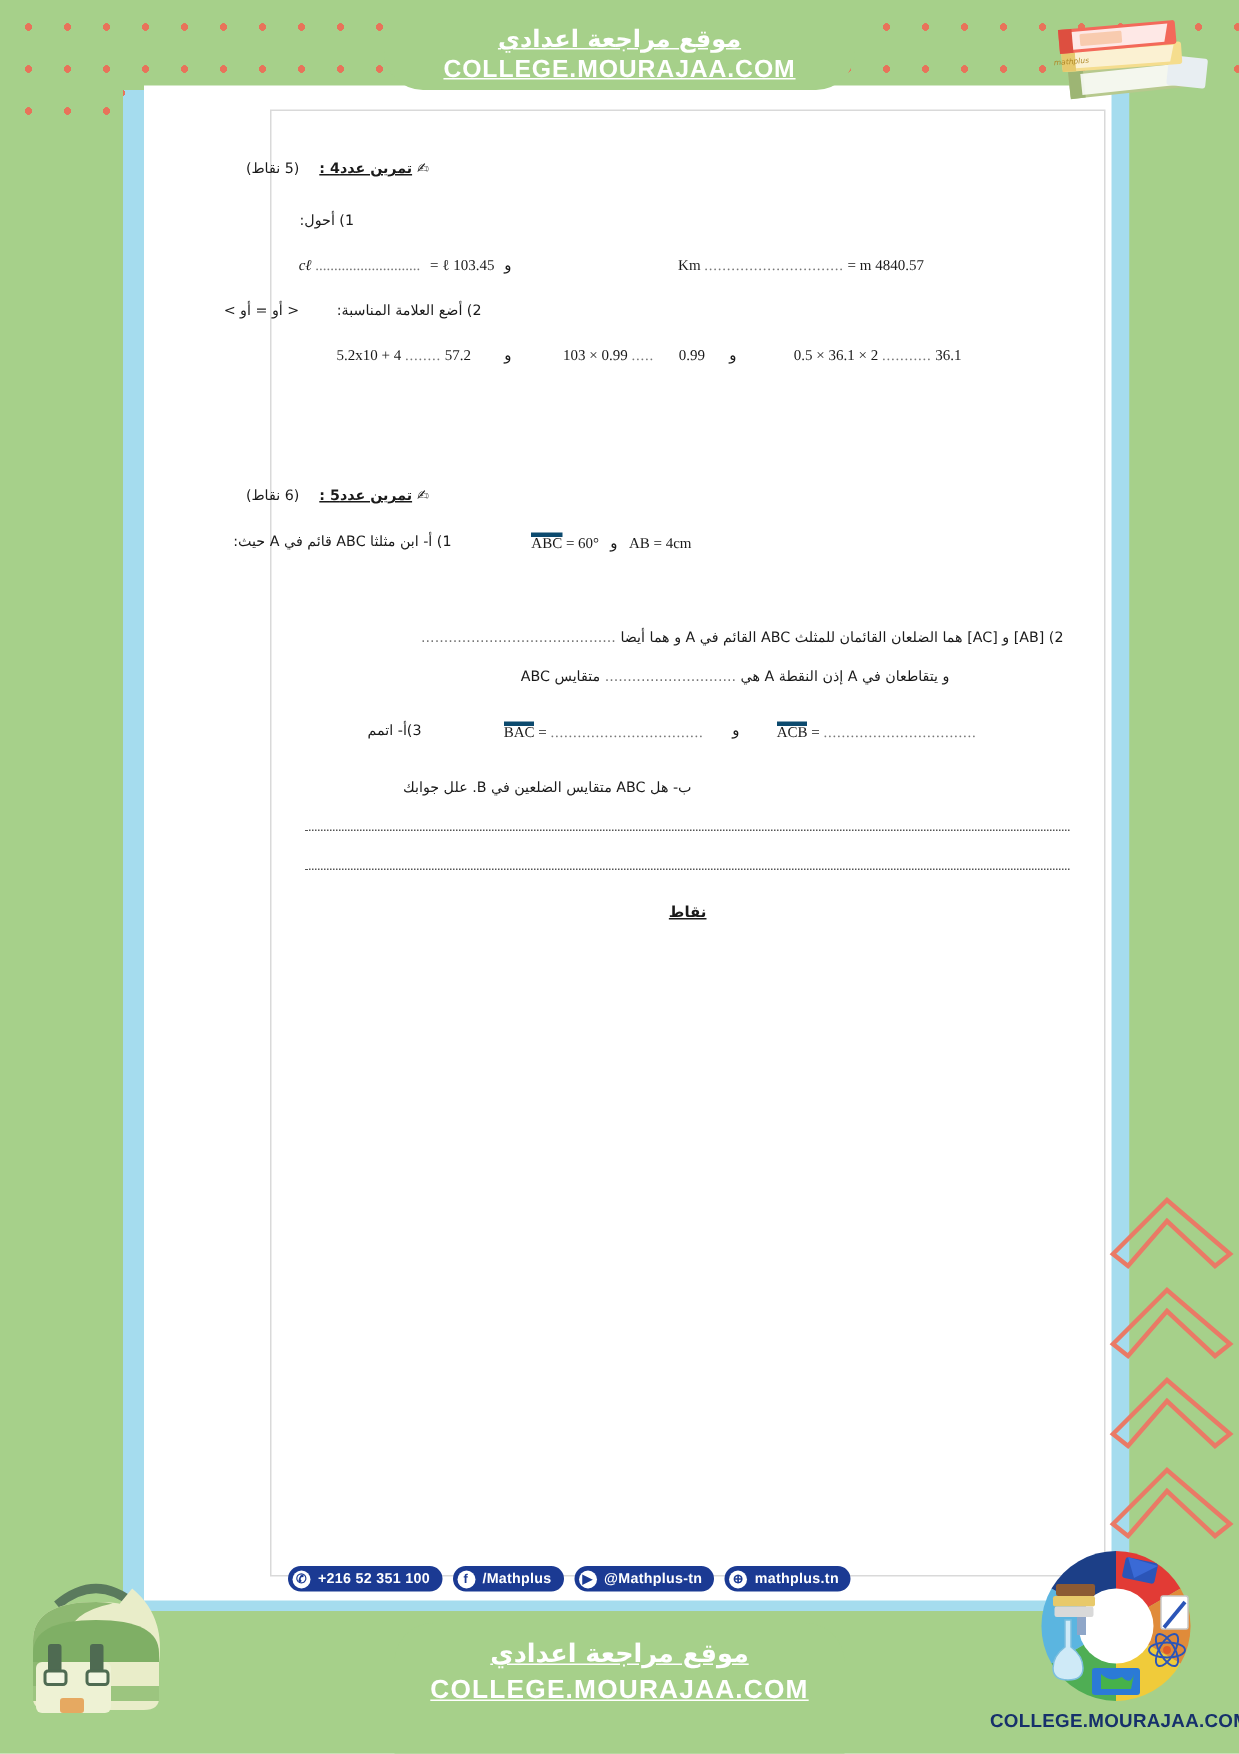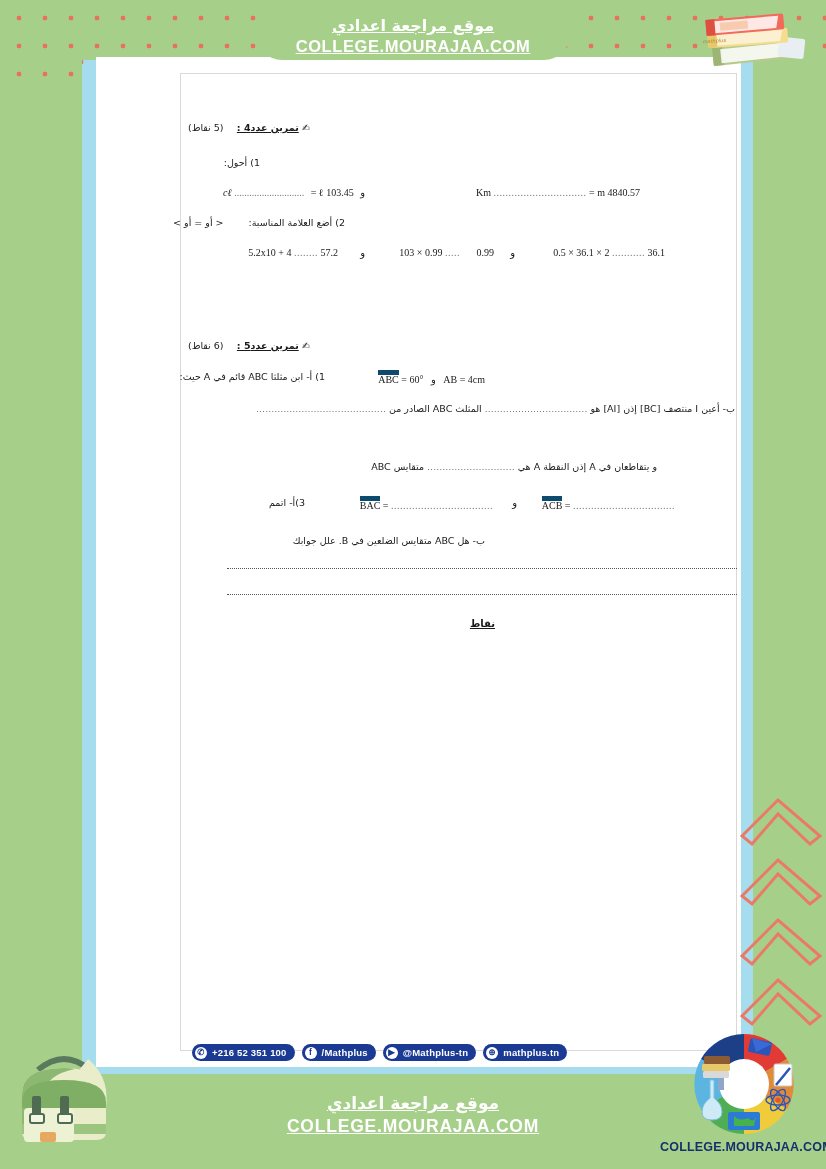--- a/index.html
+++ b/index.html
@@ -154,44 +154,43 @@
   }
   .badge .bdot{
     width:12px;height:12px;border-radius:50%;
     background:#ffffff;color:#1b3a93;
     display:flex;align-items:center;justify-content:center;
     font-size:8.5px;line-height:1;flex:none;
   }
 
   
   .content{
-    position:absolute;left:96px;top:58px;
+    position:absolute;left:96px;top:43px;
     width:645px;height:1010px;
     z-index:7;direction:rtl;
     font-family:"DejaVu Sans", sans-serif;
     color:#1a1a1a;
-    margin-left:24px;
   }
   .ex-head{
     position:absolute;
     font-size:9.5px;font-weight:bold;
     direction:rtl;white-space:nowrap;
   }
   .ex-head .title{text-decoration:underline;}
   .ex-head .pts{font-weight:normal;margin-right:10px;}
   .line{
     position:absolute;
     font-size:9.5px;
     direction:rtl;white-space:nowrap;
     line-height:1.4;
   }
   .line.ltrnum{direction:ltr;}
   .dots-fill{letter-spacing:0.5px;color:#777;}
   .ser{font-family:"Liberation Serif", serif;}
-  .ovl{border-top:5px solid #0c4a6e;padding-top:0px;display:inline-block;line-height:1;}
+  .ovl{border-top:3px solid #0c4a6e;padding-top:0px;display:inline-block;line-height:1;}
   .rule{
     position:absolute;
     border-bottom:1.2px dotted #555;
     height:0;
   }
   .rasm{
     position:absolute;
     font-size:10px;font-weight:bold;
     text-decoration:underline;direction:rtl;
   }
@@ -376,27 +375,25 @@
   <div class="line" style="right:440px;top:312px;">
     <span>1) أ- ابن مثلثا ABC قائم في A حيث:</span>
   </div>
   <div class="line ser ltrnum" style="right:280px;top:312px;font-size:10px;">
     <span class="ovl">ABC</span>
     <span>= 60°</span>
     <span style="margin:0 5px;">و</span>
     <span>AB = 4cm</span>
   </div>
 
-  <div class="line" style="right:30px;top:344px;">
-    <span>ب- أعين I منتصف [BC] إذن [AI] هو</span>
-    <span class="dots-fill">..................................</span>
-    <span>المثلث ABC الصادر من</span>
+
+  <div class="line" style="right:32px;top:376px;">
+    <span>2) [AB] و [AC]  هما الضلعان القائمان للمثلث ABC القائم في A و هما أيضا</span>
     <span class="dots-fill">...........................................</span>
   </div>
-
 
   <div class="line" style="right:108px;top:402px;">
     <span>و يتقاطعان في A إذن النقطة A هي</span>
     <span class="dots-fill">.............................</span>
     <span>متقايس ABC</span>
   </div>
 
   <div class="line" style="right:460px;top:438px;">3)أ- اتمم</div>
 
   <div class="line ser ltrnum" style="right:272px;top:438px;font-size:10px;">

